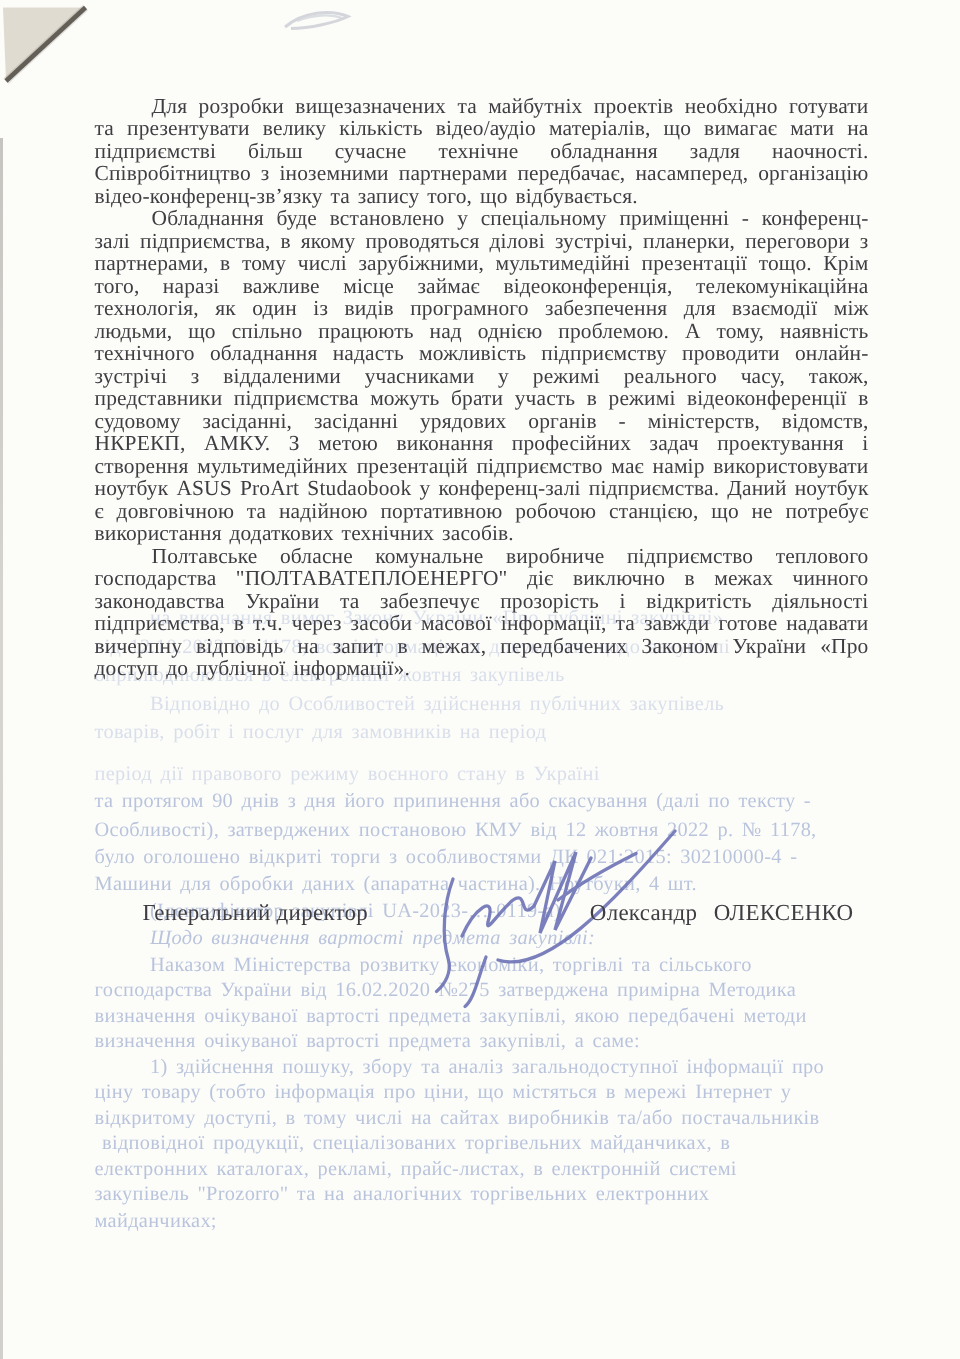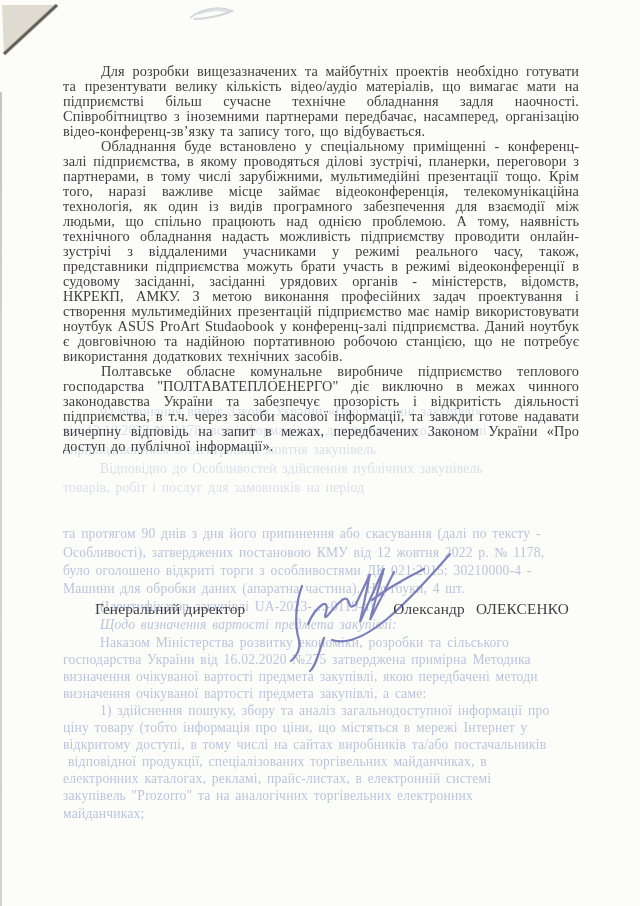--- a/index.html
+++ b/index.html
@@ -66,27 +66,28 @@
     <path d="M10,18 C22,8 40,6 52,11 C44,15 26,19 14,19" fill="none" stroke="#b9bdc8" stroke-width="2" opacity="0.8"></path>
     <path d="M18,14 C28,10 40,9 48,12" fill="none" stroke="#c6c9d2" stroke-width="1.6" opacity="0.8"></path>
   </svg>
 
   <div class="bleed-layer">
       <div class="bleed-line dim" style="left: 100px; top: 404px;">на виконання вимог Закону України «Про публічні закупівлі»</div>
       <div class="bleed-line dim" style="left: 63px; top: 423px;">від 12.10.2022 № 1178, вся інформація та документи щодо закупівлі</div>
       <div class="bleed-line dim" style="left: 63px; top: 442px;">оприлюднюються в електронній жовтня закупівель</div>
       <div class="bleed-line dim" style="left: 100px; top: 461px;">Відповідно до Особливостей здійснення публічних закупівель</div>
       <div class="bleed-line dim" style="left: 63px; top: 480px;">товарів, робіт і послуг для замовників на період</div>
+      <div class="bleed-line dim" style="left: 63px; top: 508px;">період дії правового режиму воєнного стану в Україні</div>
       <div class="bleed-line" style="left: 63px; top: 526px; text-align: right;">та протягом 90 днів з дня його припинення або скасування (далі по тексту -</div>
       <div class="bleed-line" style="left: 63px; top: 545px;">Особливості), затверджених постановою КМУ від 12 жовтня 2022 р. № 1178,</div>
       <div class="bleed-line" style="left: 63px; top: 563px;">було оголошено відкриті торги з особливостями ДК 021:2015: 30210000-4 -</div>
       <div class="bleed-line" style="left: 63px; top: 581px;">Машини для обробки даних (апаратна частина). Ноутбуки, 4 шт.</div>
       <div class="bleed-line" style="left: 100px; top: 599px;">(Ідентифікатор закупівлі UA-2023-…-0119-а)</div>
       <div class="bleed-line italic" style="left: 100px; top: 617px;">Щодо визначення вартості предмета закупівлі:</div>
-      <div class="bleed-line" style="left: 100px; top: 635px;">Наказом Міністерства розвитку економіки, розробки та сільського</div>
+      <div class="bleed-line" style="left: 100px; top: 635px;">Наказом Міністерства розвитку економіки, торгівлі та сільського</div>
       <div class="bleed-line" style="left: 63px; top: 652px;">господарства України від 16.02.2020 №275 затверджена примірна Методика</div>
       <div class="bleed-line" style="left: 63px; top: 669px;">визначення очікуваної вартості предмета закупівлі, якою передбачені методи</div>
       <div class="bleed-line" style="left: 63px; top: 686px;">визначення очікуваної вартості предмета закупівлі, а саме:</div>
       <div class="bleed-line" style="left: 100px; top: 703px;">1) здійснення пошуку, збору та аналіз загальнодоступної інформації про</div>
       <div class="bleed-line" style="left: 63px; top: 720px;">ціну товару (тобто інформація про ціни, що містяться в мережі Інтернет у</div>
       <div class="bleed-line" style="left: 63px; top: 737px;">відкритому доступі, в тому числі на сайтах виробників та/або постачальників</div>
       <div class="bleed-line" style="left: 68px; top: 754px; font-family: Liberation Serif, serif;">відповідної продукції, спеціалізованих торгівельних майданчиках, в</div>
       <div class="bleed-line" style="left: 63px; top: 771px;">електронних каталогах, рекламі, прайс-листах, в електронній системі</div>
       <div class="bleed-line" style="left: 63px; top: 788px;">закупівель "Prozorro" та на аналогічних торгівельних електронних</div>
       <div class="bleed-line" style="left: 63px; top: 806px;">майданчиках;</div>

